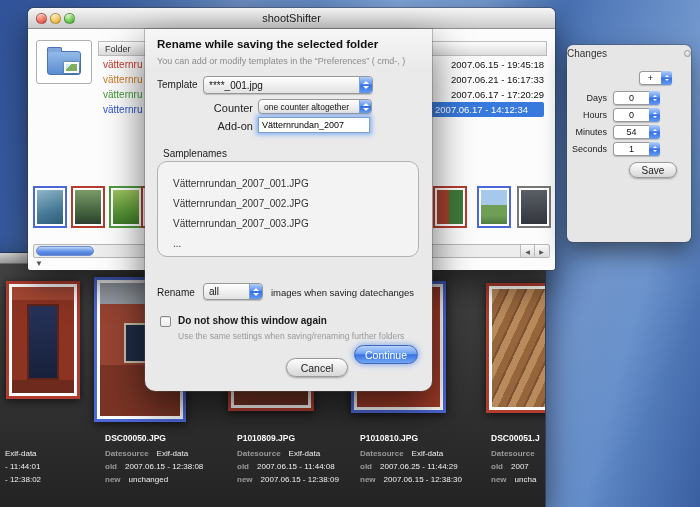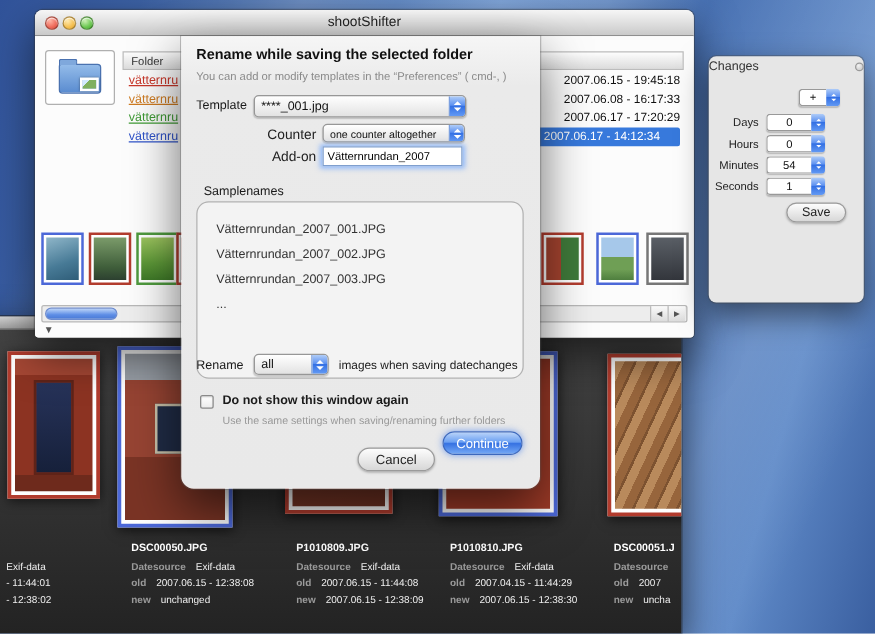--- a/index.html
+++ b/index.html
@@ -79,21 +79,21 @@
     background:linear-gradient(#93bbe9,#5a8cd0); border:1px solid #4a72b0; border-radius:2px 3px 3px 3px; }
   .folder::before { content:""; position:absolute; top:-5px; left:-1px; width:13px; height:4px;
     background:#7fa8dc; border:1px solid #4a72b0; border-bottom:none; border-radius:2px 2px 0 0; }
   .mini-photo { position:absolute; right:1px; bottom:1px; width:15px; height:11px;
     background:linear-gradient(135deg,#d2e9ff 0 30%,#7fb05f 30%); border:2px solid #fff;
     box-shadow:0 0 2px rgba(0,0,0,.45); }
   .theader { position:absolute; left:70px; top:12px; right:8px; height:15px; line-height:14px;
     background:linear-gradient(#fdfdfd,#dcdcdc); border:1px solid #bcbcbc; font-size:9px; color:#333; padding-left:6px; }
   .trows { position:absolute; left:70px; top:28px; right:8px; }
   .trow { position:relative; height:15px; line-height:15px; font-size:10px; }
-  .trow .rname { position:absolute; left:5px; white-space:nowrap;text-decoration:underline; }
+  .trow .rname { position:absolute; left:5px; white-space:nowrap; }
   .trow .rdate { position:absolute; right:3px; font-size:9.5px; color:#101010; }
   .rdate.sel { background:#3779dc; color:#fff; padding:0 16px; border-radius:2px; }
   .thumb { position:absolute; top:157px; width:34px; height:42px; background:#fff; padding:2px; border:2px solid #888; }
   .thumb .ti { width:100%; height:100%; }
   .tf-blue { border-color:#4c68d8; } .tf-red { border-color:#b23c2e; }
   .tf-green { border-color:#4f9a3f; } .tf-gray { border-color:#777; }
   .t1 .ti { background:linear-gradient(160deg,#8fb6c9,#477a96 60%,#2f5d78); }
   .t2 .ti { background:linear-gradient(180deg,#7b9b6a,#3f5e3a 70%,#2c4030); }
   .t3 .ti { background:linear-gradient(180deg,#9cc45e,#5d9838 60%,#3f7a28); }
   .t4 .ti { background:linear-gradient(135deg,#a85a44,#6f3b52); }
@@ -113,21 +113,21 @@
   .sheet { position:absolute; left:145px; top:29px; width:287px; height:362px; z-index:3;
     background:linear-gradient(180deg,#f6f6f6,#eaeaea 40px,#e9e9e9); border-radius:0 0 10px 10px;
     box-shadow:0 0 0 1px rgba(90,90,90,.35), 0 16px 40px rgba(0,0,0,.6); font-size:10px; }
   .sh-title { position:absolute; left:12px; top:9px; font-size:11.5px; font-weight:bold; color:#111; }
   .sh-sub { position:absolute; left:12px; top:27px; font-size:9px; color:#8a8a8a; }
   .lab { position:absolute; font-size:10px; color:#1a1a1a; }
   .lab-r { position:absolute; font-size:11px; color:#222; width:96px; text-align:right; left:12px; }
   .addon-input { position:absolute; left:113px; top:88px; width:112px; height:16px; font-size:9px;
     font-family:"Liberation Sans","DejaVu Sans",sans-serif; border:1px solid #7f9fce; padding:0 3px;
     box-shadow:0 0 4px 2px rgba(110,165,255,.75); outline:none; }
-  .samplebox { position:absolute; left:12px; top:132px; width:262px; height:142px;
+  .samplebox { position:absolute; left:12px; top:132px; width:262px; height:96px;
     background:#f3f3f3; border:1px solid #b2b2b2; border-radius:10px; padding:12px 0 0 15px; }
   .sample-item { height:20px; line-height:20px; font-size:10px; color:#333; white-space:nowrap; overflow:hidden; }
   .checkbox { position:absolute; left:15px; top:287px; width:11px; height:11px; border:1px solid #8a8a8a;
     border-radius:2px; background:linear-gradient(#fff,#ececec); box-shadow:inset 0 1px 1px rgba(0,0,0,.12); }
 
   
   .win-changes { position:absolute; left:567px; top:45px; width:124px; height:197px; z-index:2;
     background:#e6e6e6; border-radius:6px; box-shadow:0 0 0 1px rgba(70,70,70,.35), 0 10px 24px rgba(0,0,0,.5); }
   .ch-title { position:absolute; left:0; top:0; right:0; height:17px; display:flex; align-items:center;
     justify-content:space-between; gap:5px; font-size:10px; color:#333; }
@@ -186,21 +186,21 @@
     <div class="cap" style="left:277px">
       <div class="cap-name">P1010809.JPG</div>
       <div class="cap-row"><span class="cl">Datesource</span><span class="cv">Exif-data</span></div>
       <div class="cap-row"><span class="cl">old</span><span class="cv">2007.06.15 - 11:44:08</span></div>
       <div class="cap-row"><span class="cl">new</span><span class="cv">2007.06.15 - 12:38:09</span></div>
     </div>
 
     <div class="cap" style="left:400px">
       <div class="cap-name">P1010810.JPG</div>
       <div class="cap-row"><span class="cl">Datesource</span><span class="cv">Exif-data</span></div>
-      <div class="cap-row"><span class="cl">old</span><span class="cv">2007.04.15 - 11:44:29</span></div>
+      <div class="cap-row"><span class="cl">old</span><span class="cv">2007.06.25 - 11:44:29</span></div>
       <div class="cap-row"><span class="cl">new</span><span class="cv">2007.06.15 - 12:38:30</span></div>
     </div>
 
     <div class="cap" style="left:531px;width:54px;overflow:hidden">
       <div class="cap-name">DSC00051.J</div>
       <div class="cap-row"><span class="cl">Datesource</span><span class="cv"></span></div>
       <div class="cap-row"><span class="cl">old</span><span class="cv">2007</span></div>
       <div class="cap-row"><span class="cl">new</span><span class="cv">uncha</span></div>
     </div>
   </div>
@@ -219,21 +219,21 @@
         </div>
       </div>
       <div class="theader">Folder</div>
       <div class="trows">
         <div class="trow">
           <span class="rname" style="color: rgb(201, 55, 42);">vätternru</span>
           <span class="rdate">2007.06.15 - 19:45:18</span>
         </div>
         <div class="trow">
           <span class="rname" style="color: rgb(207, 124, 34);">vätternru</span>
-          <span class="rdate">2007.06.08 - 16:17:33</span>
+          <span class="rdate">2007.06.21 - 16:17:33</span>
         </div>
         <div class="trow">
           <span class="rname" style="color: rgb(63, 154, 53);">vätternru</span>
           <span class="rdate">2007.06.17 - 17:20:29</span>
         </div>
         <div class="trow">
           <span class="rname" style="color: rgb(46, 82, 200);">vätternru</span>
           <span class="rdate sel">2007.06.17 - 14:12:34</span>
         </div>
       </div>

